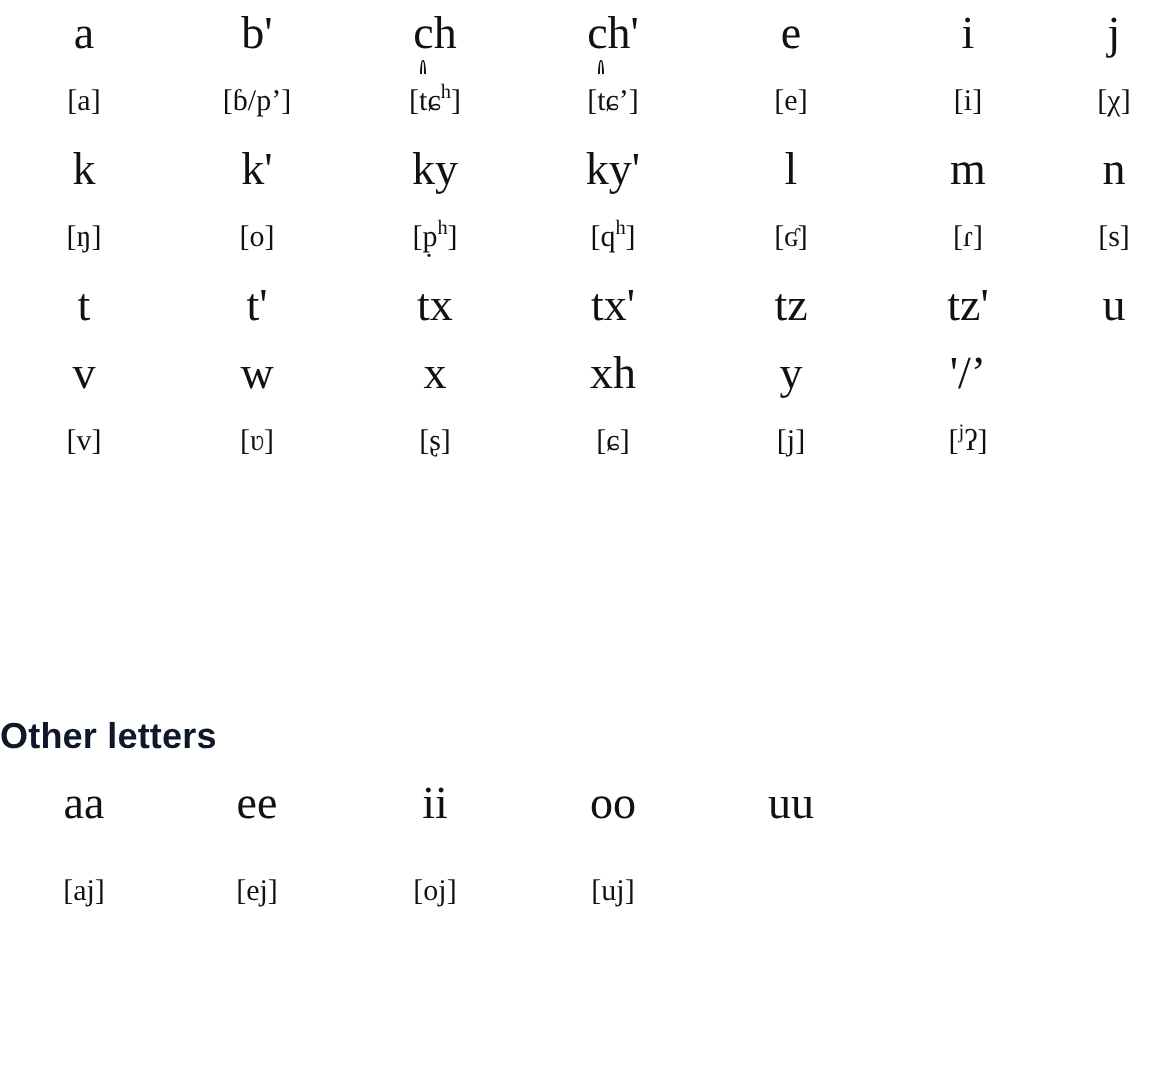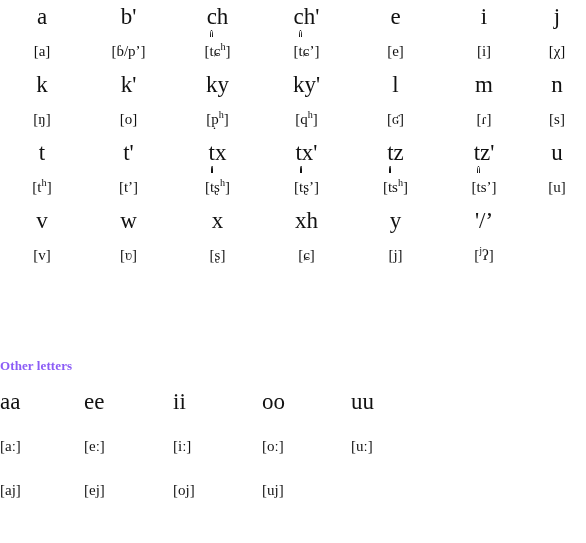--- a/index.html
+++ b/index.html
@@ -75,24 +75,24 @@
     font-size: 0.68em;
     vertical-align: super;
     line-height: 0;
   }
 
   
   .section-head {
     position: absolute;
     left: 0px;
     top: 358px;
-    font-family: Liberation Serif, serif;
-    font-size: 13px;
+    font-family: Liberation Sans, sans-serif;
+    font-size: 18px;
     font-weight: bold;
-    color: #8b5cf6;
+    color: #0f172a;
     letter-spacing: 0.1px;
   }
 
   
   .other-wrap {
     position: absolute;
     left: 0px;
     top: 380px;
     width: 586px;
   }
@@ -103,20 +103,21 @@
   }
   .other-grid col.o1 { width: 84px; }
   .other-grid col.o2 { width: 89px; }
   .other-grid col.o3 { width: 89px; }
   .other-grid col.o4 { width: 89px; }
   .other-grid col.o5 { width: 89px; }
   .other-grid col.o6 { width: 146px; }
 
   .other-grid td {
     padding: 0;
+    text-align: center;
     vertical-align: middle;
     white-space: nowrap;
   }
   .other-grid tr.letters td { height: 44px; font-size: 23px; line-height: 44px; }
   .other-grid tr.ipa td     { height: 44px; font-size: 15px; line-height: 44px; }
 </style>
 </head>
 <body>
 
 <div class="page">
@@ -174,29 +175,20 @@
 
       <tr class="letters">
         <td>t</td>
         <td>t'</td>
         <td>tx</td>
         <td>tx'</td>
         <td>tz</td>
         <td>tz'</td>
         <td>u</td>
       </tr>
-      <tr class="ipa">
-        <td>[t<span class="sup">h</span>]</td>
-        <td>[t’]</td>
-        <td>[<span class="tie">t<span class="tb"></span></span>ʂ<span class="sup">h</span>]</td>
-        <td>[<span class="tie">t<span class="tb"></span></span>ʂʼ]</td>
-        <td>[<span class="tie">t<span class="tb"></span></span>s<span class="sup">h</span>]</td>
-        <td>[<span class="tie">t<span class="tb"></span></span>sʼ]</td>
-        <td>[u]</td>
-      </tr>
 
       <tr class="letters">
         <td>v</td>
         <td>w</td>
         <td>x</td>
         <td>xh</td>
         <td>y</td>
         <td>'/’</td>
         <td></td>
       </tr>
@@ -228,28 +220,20 @@
       <tbody>
 
         <tr class="letters">
           <td>aa</td>
           <td>ee</td>
           <td>ii</td>
           <td>oo</td>
           <td>uu</td>
           <td></td>
         </tr>
-        <tr class="ipa">
-          <td>[aː]</td>
-          <td>[eː]</td>
-          <td>[iː]</td>
-          <td>[oː]</td>
-          <td>[uː]</td>
-          <td></td>
-        </tr>
 
         <tr class="ipa">
           <td>[aj]</td>
           <td>[ej]</td>
           <td>[oj]</td>
           <td>[uj]</td>
           <td></td>
           <td></td>
         </tr>
 

